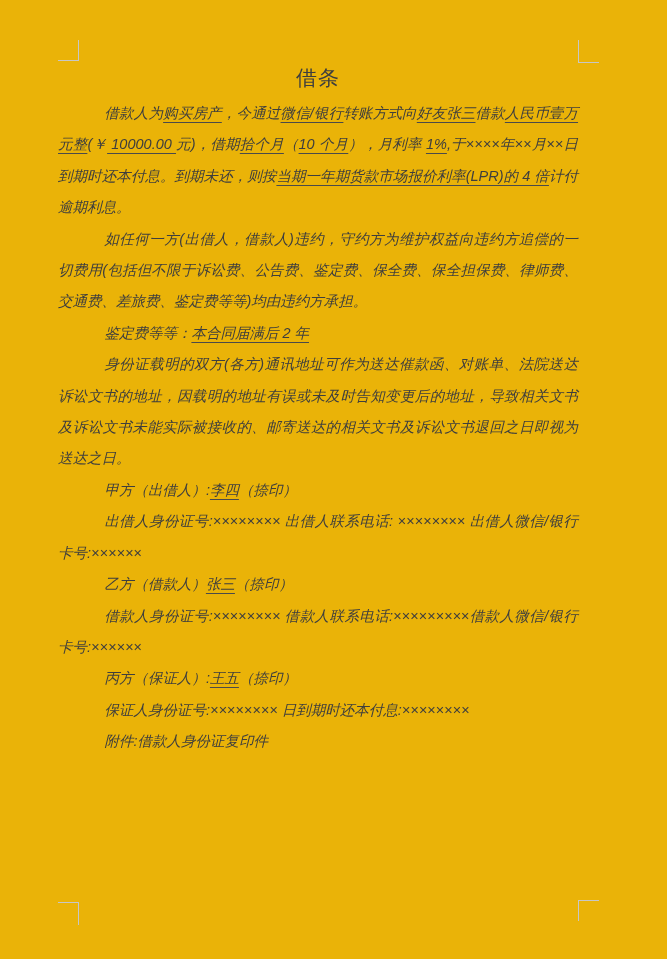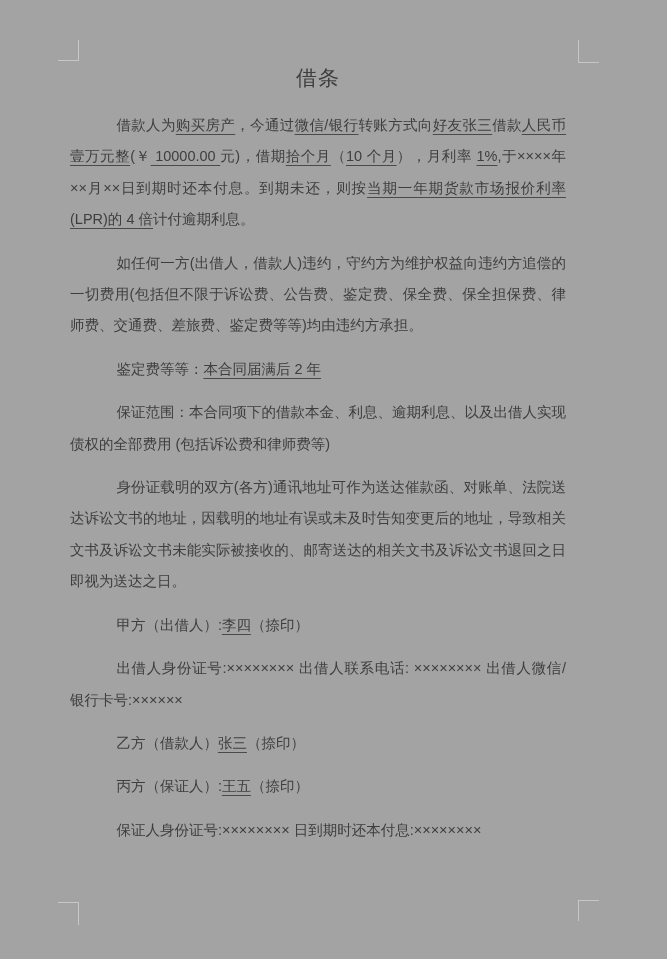--- a/index.html
+++ b/index.html
@@ -5,42 +5,42 @@
   html, body { margin: 0; padding: 0; }
   body {
     width: 667px; height: 959px;
     background: #ffffff;
     font-family: "Liberation Sans", "DejaVu Sans", sans-serif;
     overflow: hidden;
   }
   .page {
     position: absolute; left: 0; top: 0;
     width: 667px; height: 959px;
-    background: #a3a3a3;
+    background: #eab308;
   }
   
   .crop { position: absolute; border: 0 solid #c7c7c7; }
   .crop.tl { left: 58px;  top: 40px;  width: 20px; height: 20px; border-right-width: 1px; border-bottom-width: 1px; }
   .crop.tr { left: 578px; top: 40px;  width: 20px; height: 22px; border-left-width: 1px;  border-bottom-width: 1px; }
   .crop.bl { left: 58px;  top: 902px; width: 20px; height: 22px; border-right-width: 1px; border-top-width: 1px; }
   .crop.br { left: 578px; top: 900px; width: 20px; height: 20px; border-left-width: 1px;  border-top-width: 1px; }
 
   .doc-title {
     position: absolute; left: 58px; top: 64px; width: 520px;
     text-align: center;
     font-size: 21px; letter-spacing: 1px;
     color: #3e3e3e;
   }
   .doc-body {
     position: absolute; left: 58px; top: 98px; width: 520px;
     font-size: 14.5px; line-height: 31.4px;
     color: #3e3e3e;
     text-align: justify;
   }
-  .doc-body p { margin: 12px; padding: 0; text-indent: 3.2em; }
+  .doc-body p { margin: 0; padding: 0; text-indent: 3.2em; font-style: italic; }
   .doc-body p.align-right { text-align: right; text-indent: 0; }
   .seg-u {
     text-decoration: underline;
     text-underline-offset: 4px;
     text-decoration-thickness: 1px;
     text-decoration-color: #4a4a4a;
   }
 </style>
 </head>
 <body>
@@ -50,21 +50,22 @@
   <div class="crop tr"></div>
   <div class="crop bl"></div>
   <div class="crop br"></div>
 
   <div class="doc-title">借条</div>
 
   <div class="doc-body" id="doc-body">
       <p><span>借款人为</span><span class="seg-u">购买房产</span><span>，今通过</span><span class="seg-u">微信/银行</span><span>转账方式向</span><span class="seg-u">好友张三</span><span>借款</span><span class="seg-u">人民币壹万元整</span><span>(￥</span><span class="seg-u"> 10000.00 </span><span>元)，借期</span><span class="seg-u">拾个月</span><span>（</span><span class="seg-u">10 个月</span><span>），月利率 </span><span class="seg-u">1%</span><span>,于××××年××月××日到期时还本付息。到期未还，则按</span><span class="seg-u">当期一年期货款市场报价利率(LPR)的 4 倍</span><span>计付逾期利息。</span></p>
       <p><span>如任何一方(出借人，借款人)违约，守约方为维护权益向违约方追偿的一切费用(包括但不限于诉讼费、公告费、鉴定费、保全费、保全担保费、律师费、交通费、差旅费、鉴定费等等)均由违约方承担。</span></p>
       <p><span>鉴定费等等：</span><span class="seg-u">本合同届满后 2 年</span></p>
-      <p><span>保证范围：本合同项下的借款本金、利息、逾期利息、以及出借人实现债权的全部费用 (包括诉讼费和律师费等)</span></p>
       <p><span>身份证载明的双方(各方)通讯地址可作为送达催款函、对账单、法院送达诉讼文书的地址，因载明的地址有误或未及时告知变更后的地址，导致相关文书及诉讼文书未能实际被接收的、邮寄送达的相关文书及诉讼文书退回之日即视为送达之日。</span></p>
       <p><span>甲方（出借人）:</span><span class="seg-u">李四</span><span>（捺印）</span></p>
       <p><span>出借人身份证号:×××××××× 出借人联系电话: ×××××××× 出借人微信/银行卡号:××××××</span></p>
       <p><span>乙方（借款人）</span><span class="seg-u">张三</span><span>（捺印）</span></p>
+      <p><span>借款人身份证号:×××××××× 借款人联系电话:×××××××××借款人微信/银行卡号:××××××</span></p>
       <p><span>丙方（保证人）:</span><span class="seg-u">王五</span><span>（捺印）</span></p>
       <p><span>保证人身份证号:×××××××× 日到期时还本付息:××××××××</span></p>
+      <p><span>附件:借款人身份证复印件</span></p>
     </div>
 </div>
 
 </body></html>

